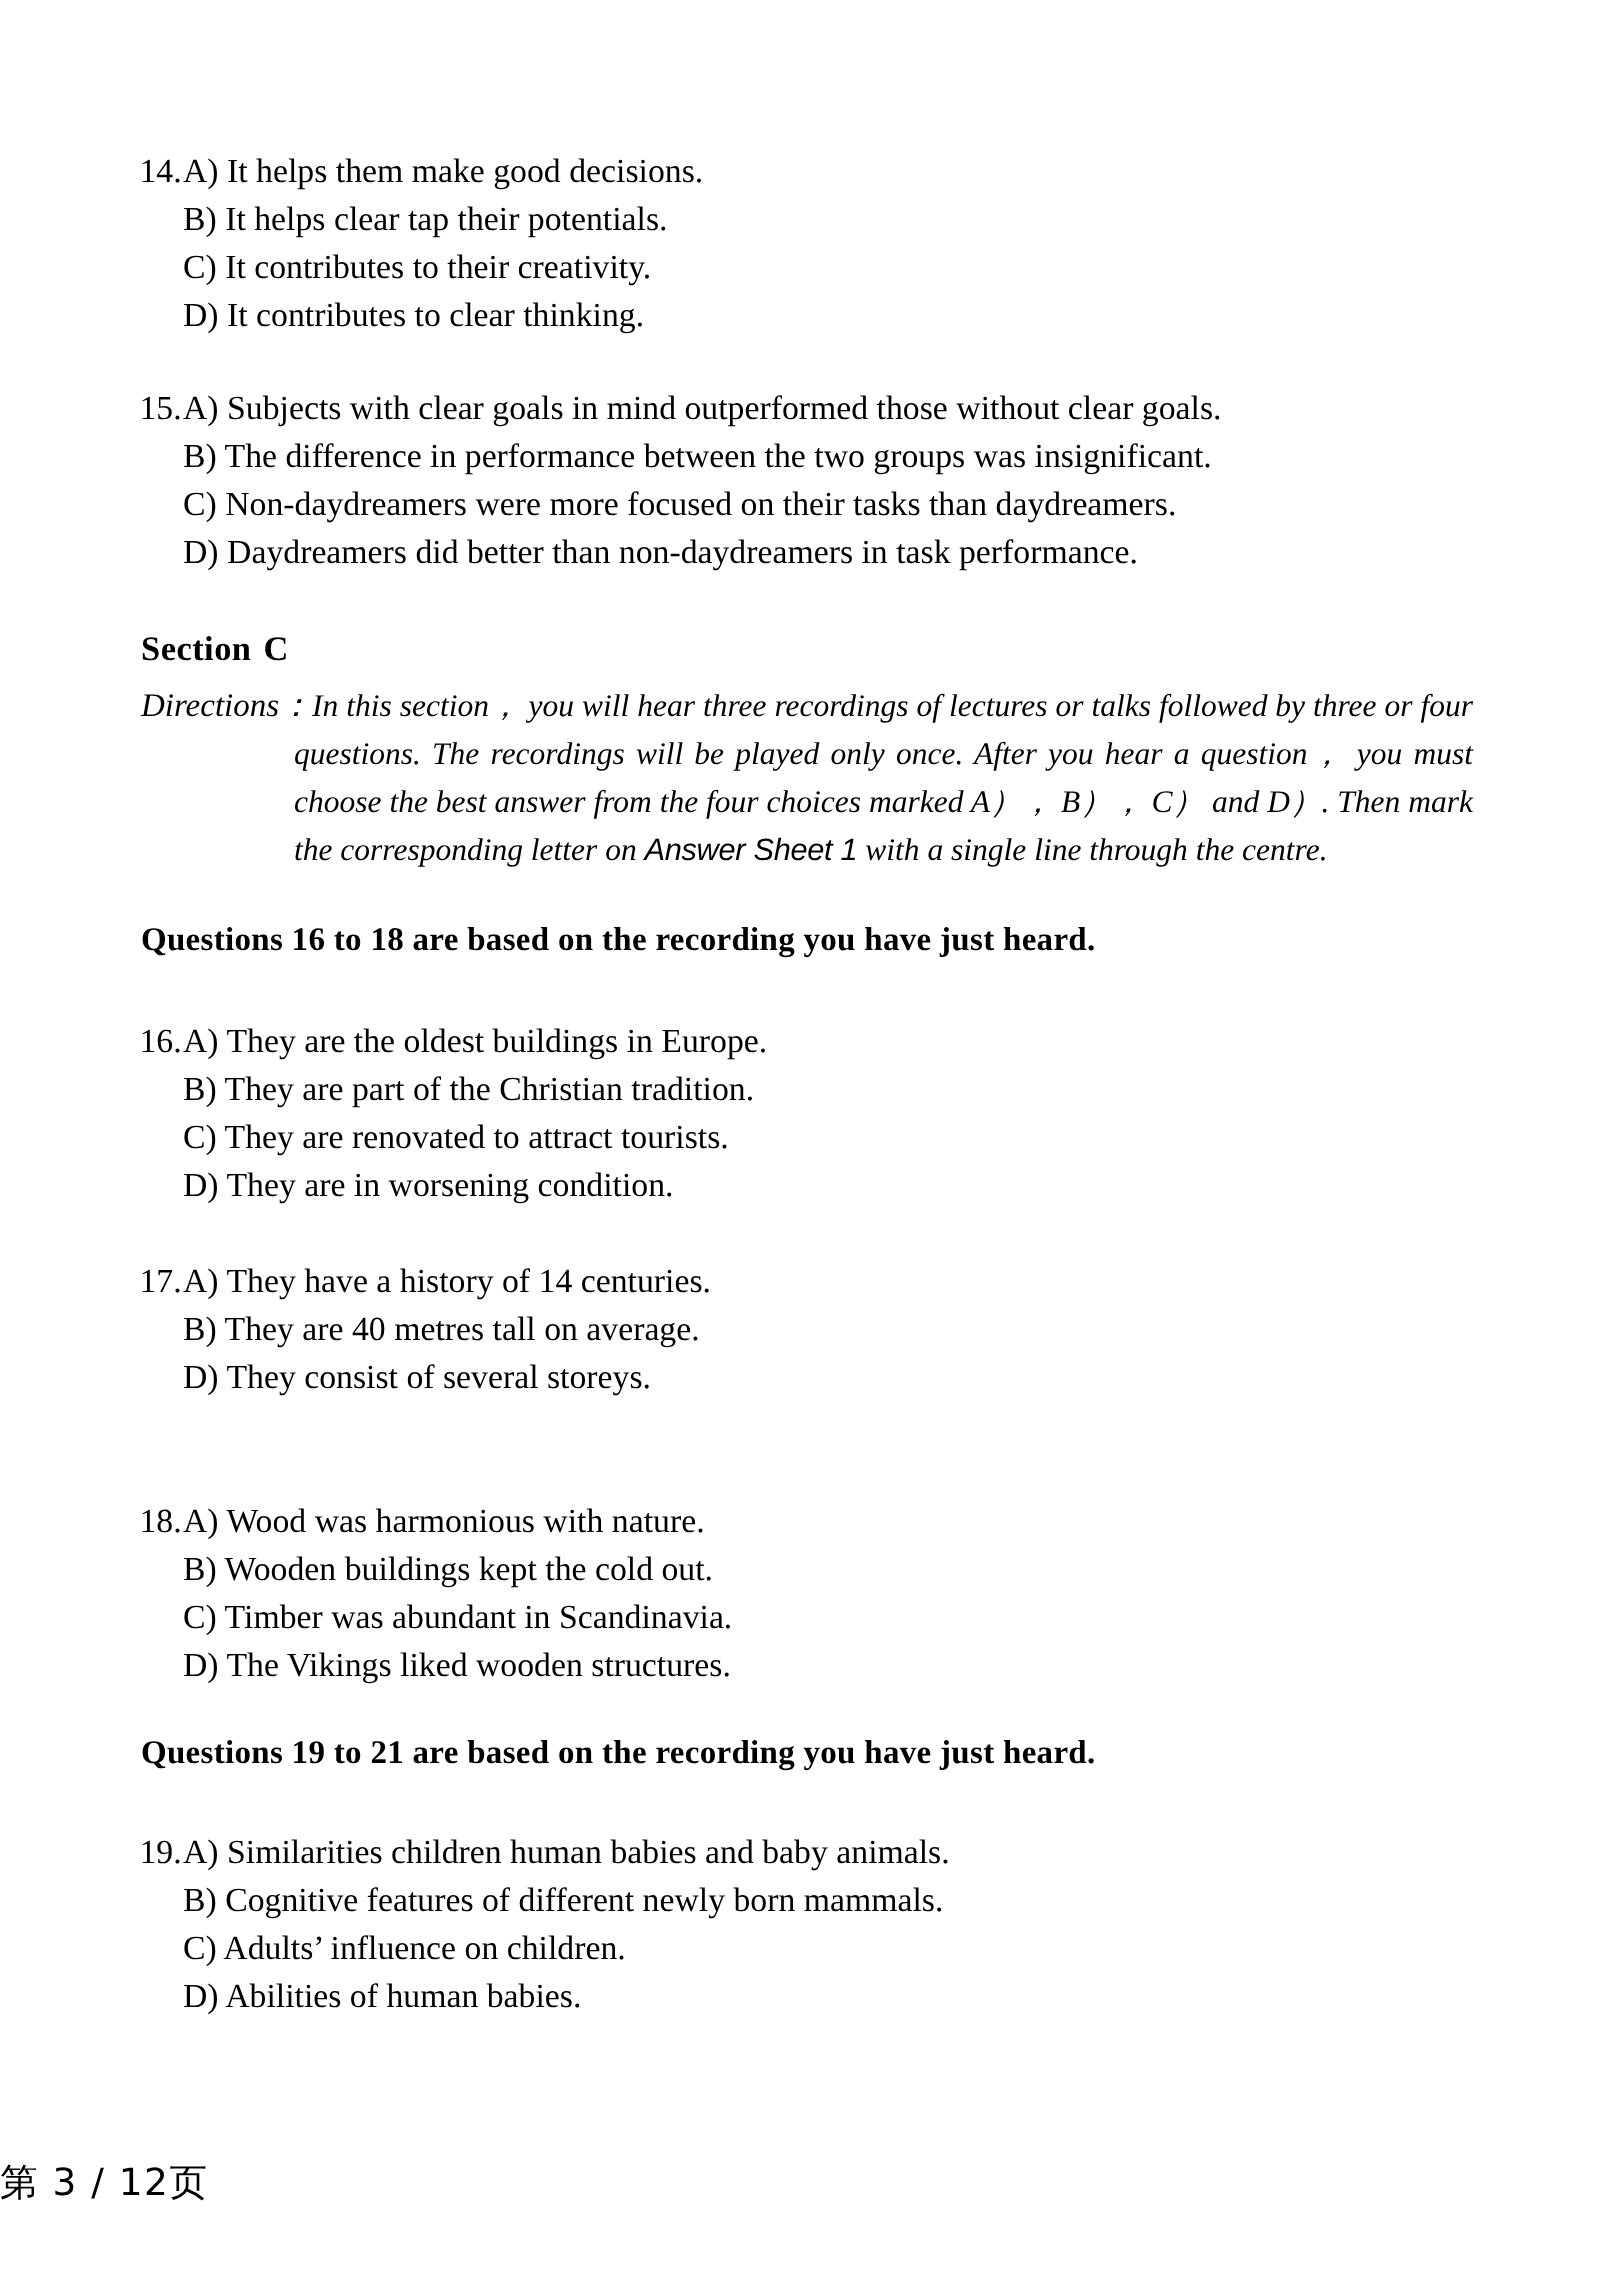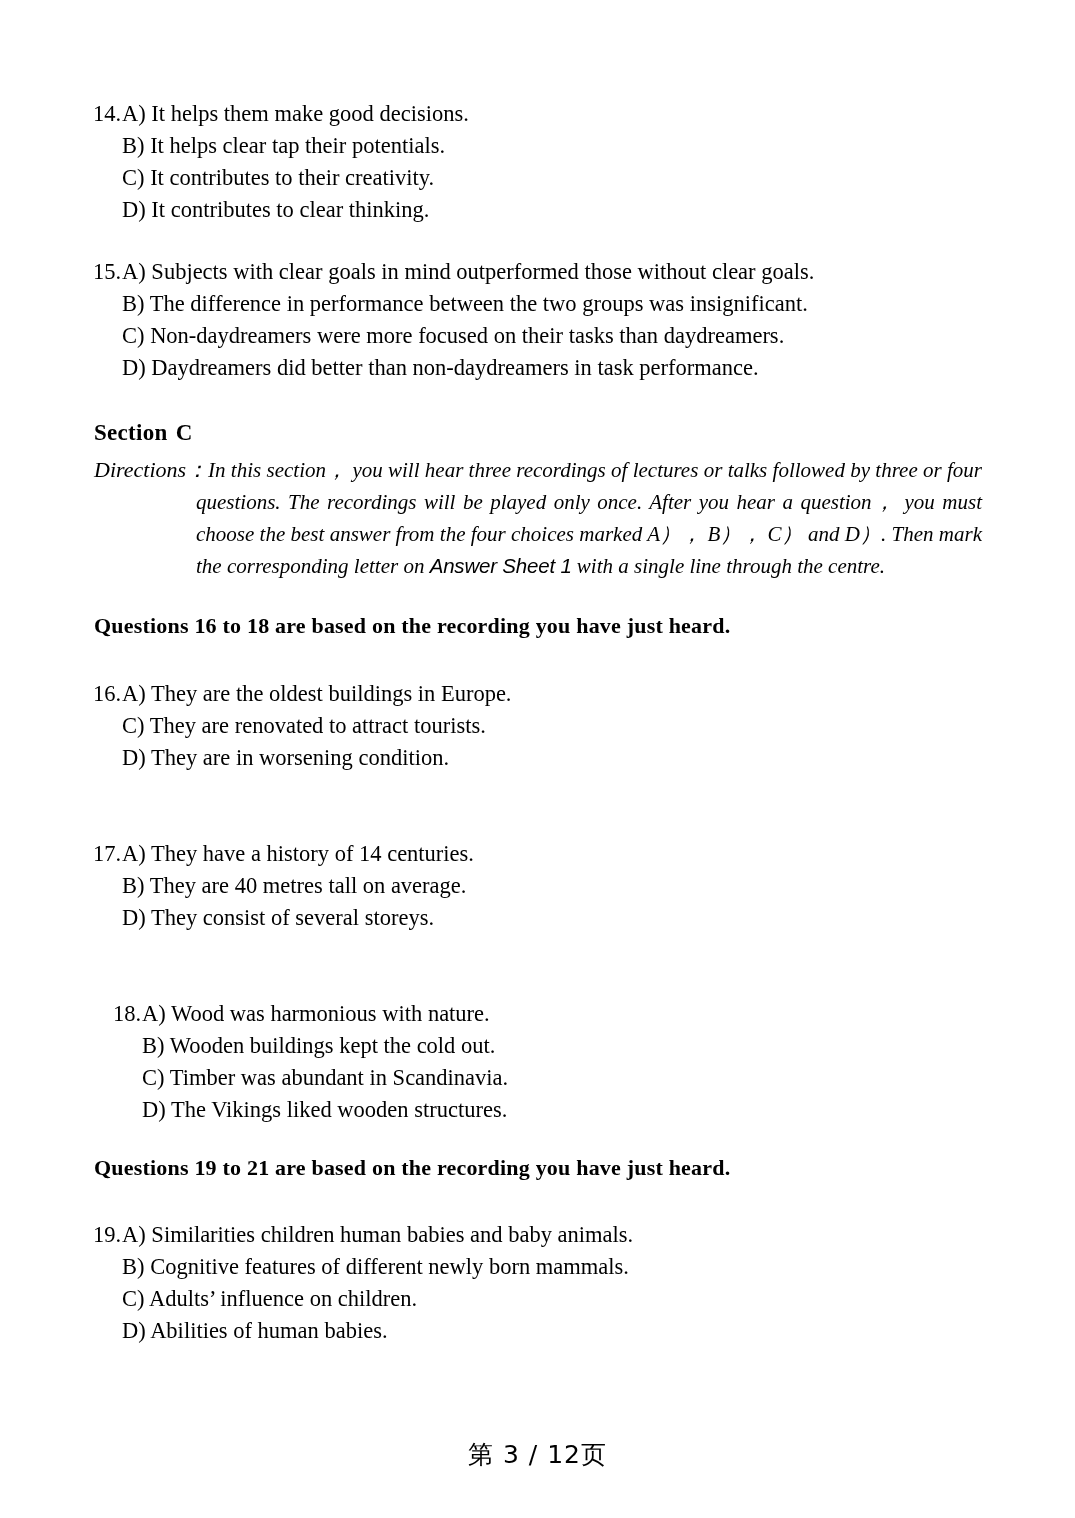--- a/index.html
+++ b/index.html
@@ -105,21 +105,20 @@
     letter-spacing: 0.2px;
   }
   .q-range span { display: inline; }
 
   
   .footer {
     position: absolute;
     left: 0;
     top: 1438px;
     width: 1075px;
-    text-align: center;
     font-family: "DejaVu Sans", "Liberation Sans", sans-serif;
     font-size: 25px;
     letter-spacing: 1px;
   }
 </style>
 </head>
 <body>
 
 <div class="page">
 
@@ -166,41 +165,44 @@
   <div class="q-range" style="top:613px;">
     <span>Questions 16 to 18 are based on the recording you have just heard.</span>
   </div>
 
   <div class="qblock" style="top:678px;">
     <div class="qline">
       <span class="qnum">16.</span>
       <span class="qopt">A) They are the oldest buildings in Europe.</span>
     </div>
     <div class="qline">
+      <span class="qopt">B) They are part of the Christian tradition.</span>
+    </div>
+    <div class="qline">
       <span class="qopt">C) They are renovated to attract tourists.</span>
     </div>
     <div class="qline">
       <span class="qopt">D) They are in worsening condition.</span>
     </div>
   </div>
 
   <div class="qblock" style="top:838px;">
     <div class="qline">
       <span class="qnum">17.</span>
       <span class="qopt">A) They have a history of 14 centuries.</span>
     </div>
     <div class="qline">
       <span class="qopt">B) They are 40 metres tall on average.</span>
     </div>
     <div class="qline">
       <span class="qopt">D) They consist of several storeys.</span>
     </div>
   </div>
 
-  <div class="qblock" style="top:998px;margin-left:20px;">
+  <div class="qblock" style="top:998px;">
     <div class="qline">
       <span class="qnum">18.</span>
       <span class="qopt">A) Wood was harmonious with nature.</span>
     </div>
     <div class="qline">
       <span class="qopt">B) Wooden buildings kept the cold out.</span>
     </div>
     <div class="qline">
       <span class="qopt">C) Timber was abundant in Scandinavia.</span>
     </div>

